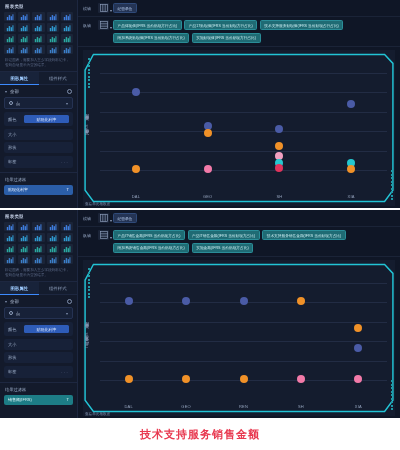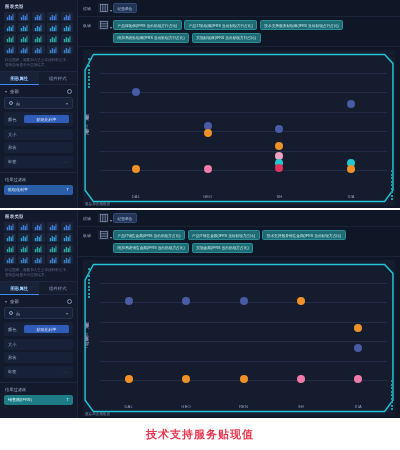--- a/index.html
+++ b/index.html
@@ -660,14 +660,14 @@
         <div class="xlab" style="left: 45.7px; position: absolute;">DAL</div>
             <div class="xlab" style="left: 103.1px; position: absolute;">GEO</div>
             <div class="xlab" style="left: 160.5px; position: absolute;">REN</div>
             <div class="xlab" style="left: 217.9px; position: absolute;">SH</div>
             <div class="xlab" style="left: 275.3px; position: absolute;">XIA</div>
           </div>
       </div>
     </div>
   </div>
 
-  <div class="figtitle">技术支持服务贴现值</div>
+  <div class="figtitle">技术支持服务销售金额</div>
 </div>
 
 </body></html>

